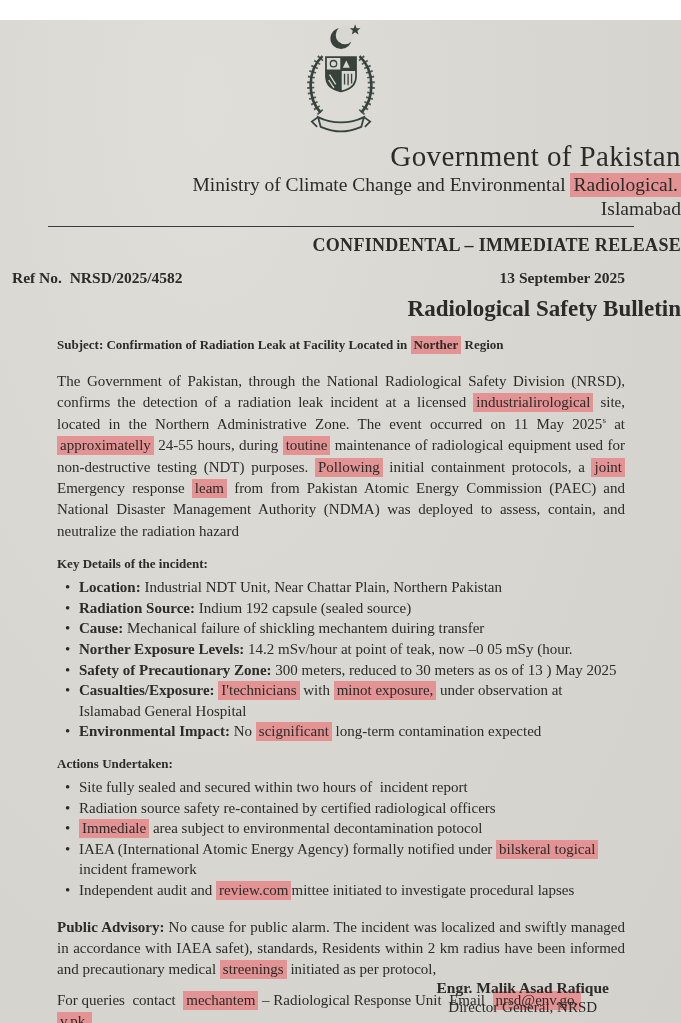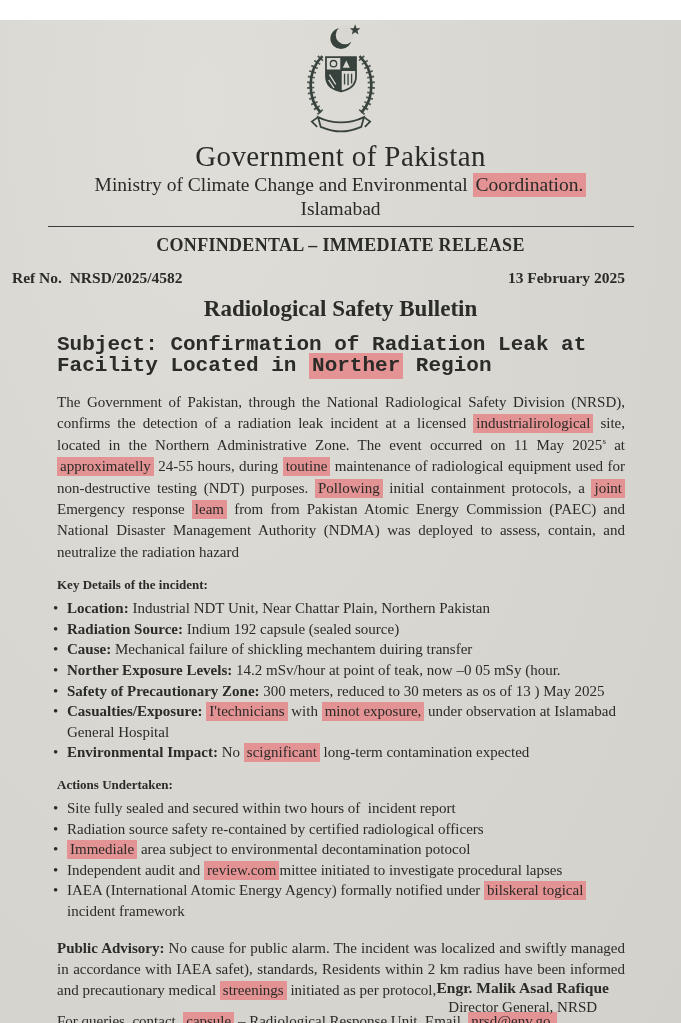--- a/index.html
+++ b/index.html
@@ -7,33 +7,33 @@
     width:681px;height:1023px;overflow:hidden;
     font-family:"Liberation Serif","DejaVu Serif",serif;
     --paper:#d8d7d1;--ink:#2b2b28;--highlight:#e39394;--emblem:#38423d;
   }
   .page{
     position:relative;width:681px;height:1023px;
     background:radial-gradient(ellipse at 30% 8%, #dfded8 0%, var(--paper) 45%, #d2d1cb 100%);
     color:var(--ink);
   }
   .pad{padding-left:57px;padding-right:56px;}
-  .center{text-align:center;}
+  .center{text-align:right;}
   .emblem{display:block;margin:20px auto 0;}
   .gov-title{font-size:29px;line-height:31px;margin-top:1px;letter-spacing:.4px;}
   .ministry{font-size:19.5px;line-height:25px;}
   .city{font-size:19.5px;line-height:24px;}
   .rule1{width:586px;margin:5px auto 0;border:none;border-top:1.6px solid #3c3c3a;}
   .classification{font-weight:bold;font-size:18px;line-height:23px;margin-top:7px;letter-spacing:.3px;}
   .ref-row{display:flex;justify-content:space-between;font-weight:bold;font-size:15.5px;line-height:20px;margin-top:11px;padding-left:12px;}
   .doc-title{font-weight:bold;font-size:23px;line-height:27px;margin-top:7px;}
-  .subject{font-weight:bold;font-size:21px;line-height:21px;margin-top:12px;font-family:Liberation Mono, monospace;}
+  .subject{font-weight:bold;font-size:13px;line-height:21px;margin-top:12px;}
   .body-par{font-size:15px;line-height:21.4px;text-align:justify;margin-top:16px;}
   .sec-head{font-weight:bold;font-size:13px;line-height:21px;margin-top:11px;}
-  ul.doc-list{list-style:none;margin:3px 0 0;padding:0 56px 0 45px;font-size:15px;line-height:20.6px;}
+  ul.doc-list{list-style:none;margin:3px 0 0;padding:0 56px 0 57px;font-size:15px;line-height:20.6px;}
   ul.doc-list li{position:relative;padding-left:22px;}
   ul.doc-list li::before{content:"\2022";position:absolute;left:8px;top:0;}
   .contact{font-size:15px;line-height:21.5px;margin-top:9px;}
   .signature{position:absolute;top:958px;right:72px;text-align:center;}
   .sig-name{font-weight:bold;font-size:15.5px;line-height:20px;}
   .sig-title{font-size:15px;line-height:19px;}
   .hl{background:var(--highlight);padding:1px 3px 2px;}
   .b{font-weight:bold;}
   .sup{vertical-align:super;font-size:9px;line-height:0;}
 </style>
@@ -62,30 +62,30 @@
       <path d="M66,44 l4,8 h-8 Z" fill="#d8d7d1" stroke="none"></path>
       <path d="M64,59 v12 M68,59 v13 M72,59 v11" stroke-width="1.5"></path>
       <path d="M47,60 l7,11 M46,66 l6,9" stroke="#d8d7d1" stroke-width="1.5"></path>
 
       <path d="M34,108 C50,116 70,116 86,108 L83,119 C66,126 54,126 37,119 Z" fill="#d8d7d1" stroke-width="2"></path>
       <path d="M34,108 l-7,5 6,6 M86,108 l7,5 -6,6" stroke-width="2"></path>
     </g>
   </svg>
 
   <div class="gov-title center">Government of Pakistan</div>
-  <div class="ministry center"><span>Ministry of Climate Change and Environmental </span><span class="hl">Coordination.</span></div>
+  <div class="ministry center"><span>Ministry of Climate Change and Environmental </span><span class="hl">Radiological.</span></div>
   <div class="city center">Islamabad</div>
 
   <hr class="rule1">
 
   <div class="classification center">CONFINDENTAL – IMMEDIATE RELEASE</div>
 
   <div class="ref-row pad">
     <span>Ref No.&nbsp; NRSD/2025/4582</span>
-    <span>13 February 2025</span>
+    <span>13 September 2025</span>
   </div>
 
   <div class="doc-title center">Radiological Safety Bulletin</div>
 
   <div class="subject pad"><span>Subject: Confirmation of Radiation Leak at Facility Located in </span><span class="hl">Norther</span><span> Region</span></div>
 
   <div class="body-par pad"><span>The Government of Pakistan, through the National Radiological Safety Division (NRSD), confirms the detection of a radiation leak incident at a licensed </span><span class="hl">industrialirological</span><span> site, located in the Northern Administrative Zone. The event occurred on 11 May 2025</span><span class="sup">s</span><span> at </span><span class="hl">approximatelly</span><span> 24-55 hours, during </span><span class="hl">toutine</span><span> maintenance of radiological equipment used for non-destructive testing (NDT) purposes. </span><span class="hl">Pollowing</span><span> initial containment protocols, a </span><span class="hl">joint</span><span> Emergency response </span><span class="hl">leam</span><span> from from Pakistan Atomic Energy Commission&nbsp;(PAEC) and National Disaster Management Authority (NDMA) was deployed to assess, contain, and neutralize the radiation hazard</span></div>
 
   <div class="sec-head pad">Key Details of the incident:</div>
   <ul class="doc-list">
@@ -96,26 +96,26 @@
     <li><span class="b">Safety of Precautionary Zone:</span><span> 300 meters, reduced to 30 meters as os of 13&nbsp;) May 2025</span></li>
     <li><span class="b">Casualties/Exposure:</span><span> </span><span class="hl">I'technicians</span><span> with </span><span class="hl">minot exposure,</span><span> under observation at Islamabad General Hospital</span></li>
     <li><span class="b">Environmental Impact:</span><span> No </span><span class="hl">scignificant</span><span> long-term contamination expected</span></li>
   </ul>
 
   <div class="sec-head pad">Actions Undertaken:</div>
   <ul class="doc-list">
     <li><span>Site fully sealed and secured within two hours of&nbsp; incident report</span></li>
     <li><span>Radiation source safety re-contained by certified radiological officers</span></li>
     <li><span class="hl">Immediale</span><span> area subject to environmental decontamination potocol</span></li>
+    <li><span>IAEA (International Atomic Energy Agency) formally notified under </span><span class="hl">bilskeral togical</span><span> incident framework</span></li>
     <li><span>Independent audit and </span><span class="hl">review.com</span><span>mittee initiated to investigate procedural lapses</span></li>
-    <li><span>IAEA (International Atomic Energy Agency) formally notified under </span><span class="hl">bilskeral togical</span><span> incident framework</span></li>
   </ul>
 
   <div class="body-par pad"><span class="b">Public Advisory:</span><span> No cause for public alarm. The incident was localized and swiftly managed in accordance with IAEA safet), standards, Residents within 2 km radius have been informed and precautionary medical </span><span class="hl">streenings</span><span> initiated as per protocol,</span></div>
 
-  <div class="contact pad"><span>For queries&nbsp; contact&nbsp; </span><span class="hl">capsule</span><span> – Radiological Response Unit&nbsp; Email&nbsp; </span><span class="hl">nrsd@env.go.</span><br><span class="hl">v.pk.</span></div>
+  <div class="contact pad"><span>For queries&nbsp; contact&nbsp; </span><span class="hl">mechantem</span><span> – Radiological Response Unit&nbsp; Email&nbsp; </span><span class="hl">nrsd@env.go.</span><br><span class="hl">v.pk.</span></div>
 
   <div class="signature">
     <div class="sig-name">Engr. Malik Asad Rafique</div>
     <div class="sig-title">Director General, NRSD</div>
   </div>
 
 </div>
 
 </body></html>

